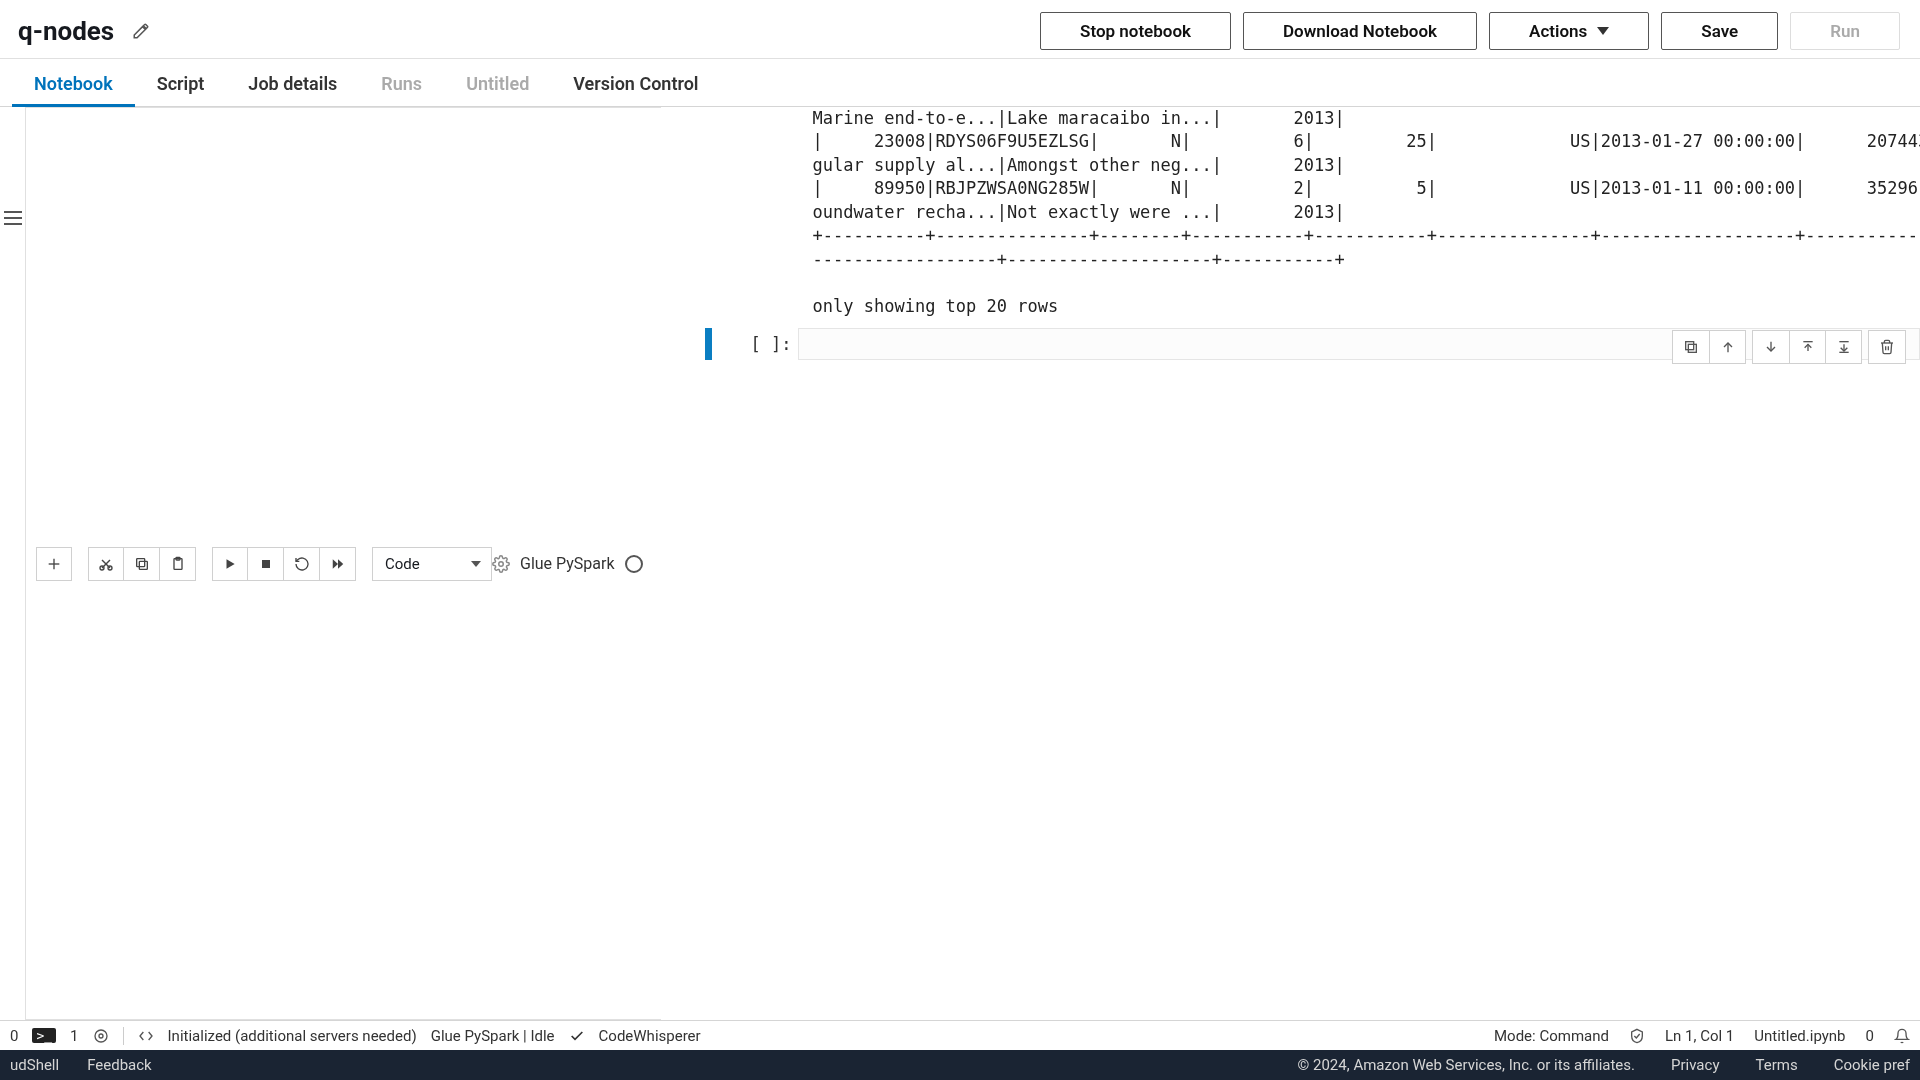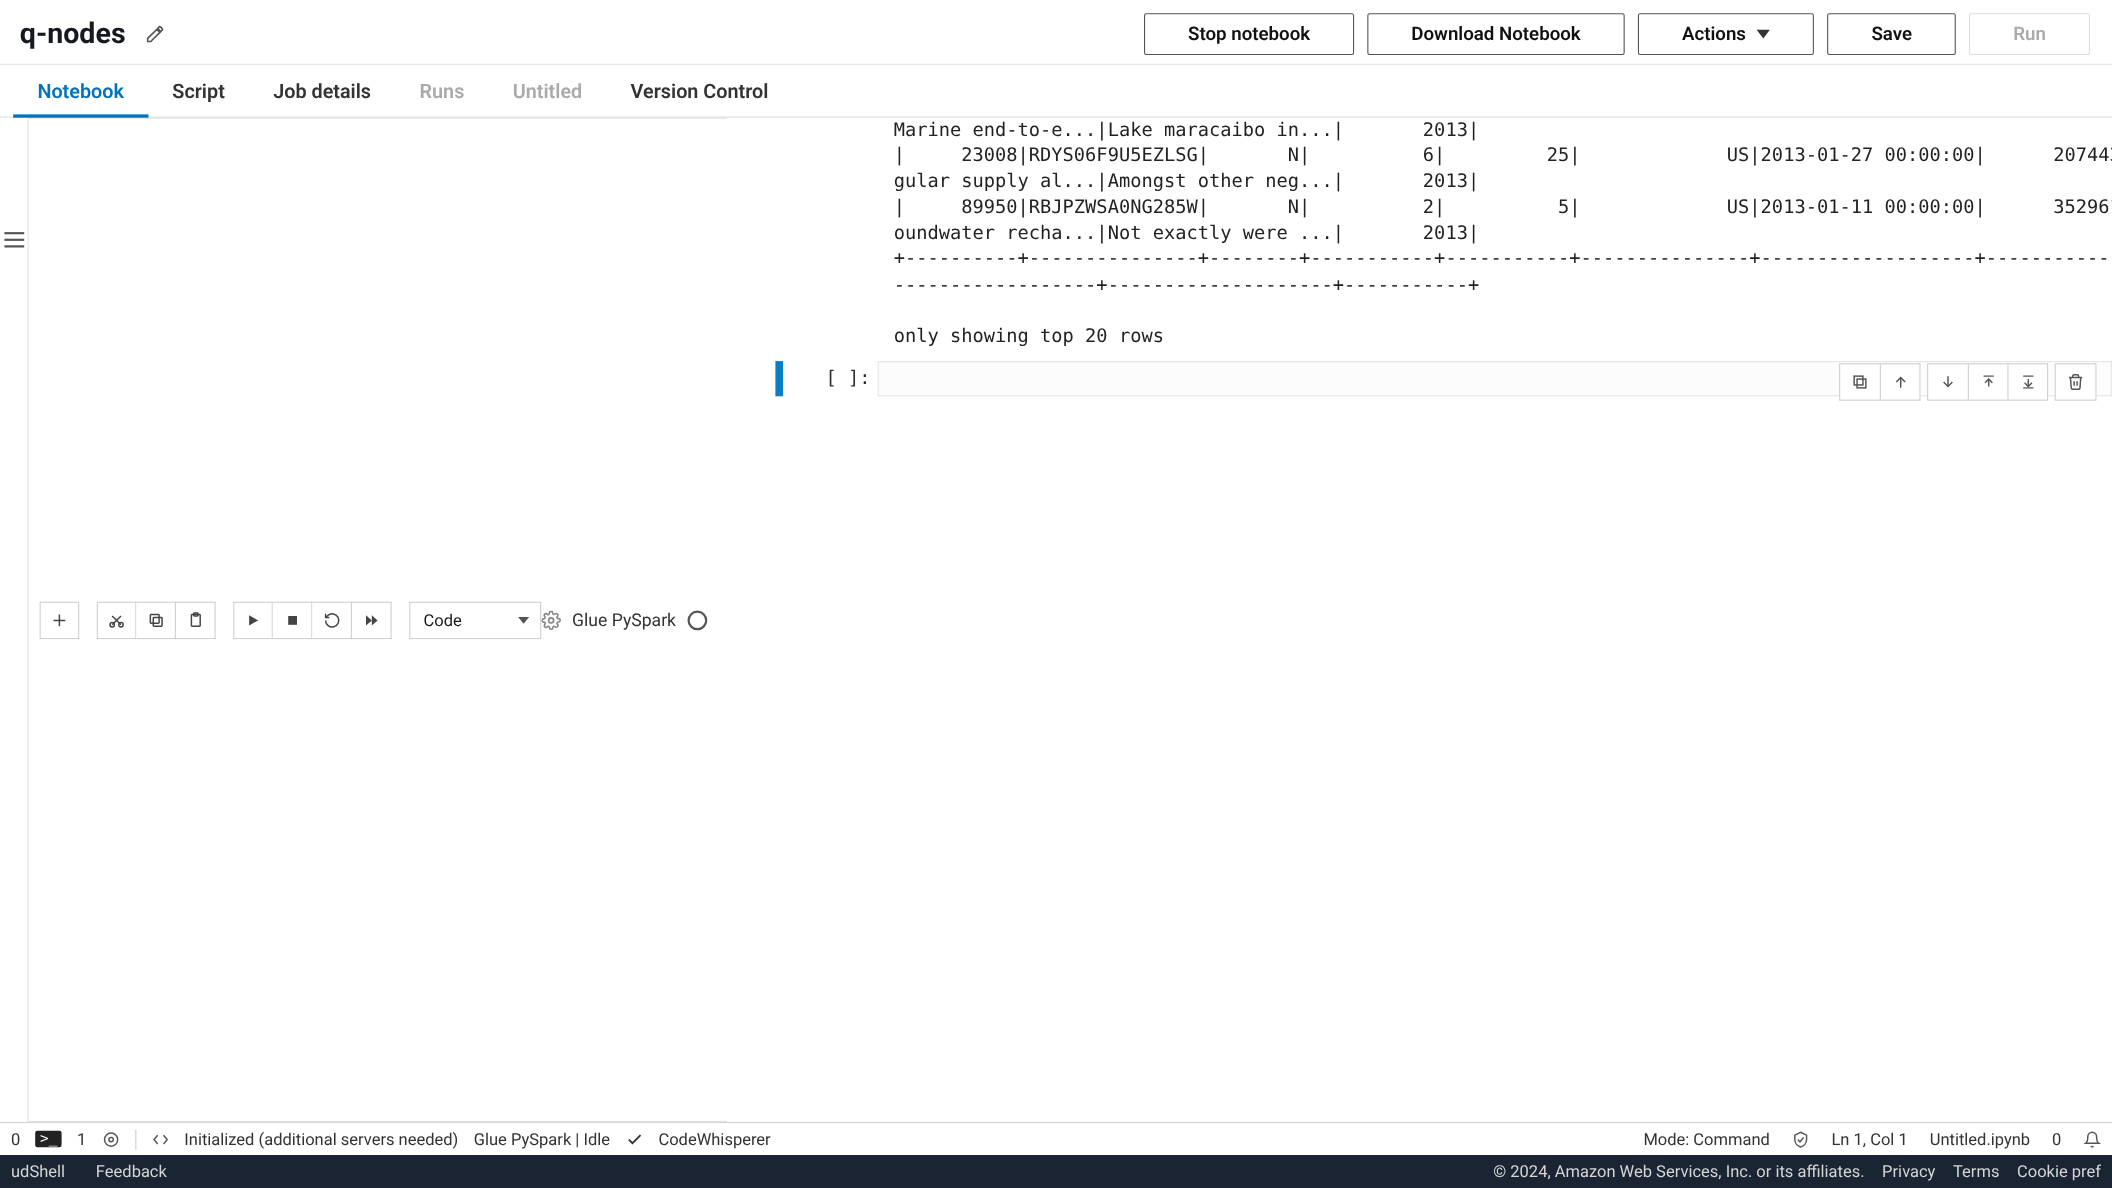--- a/index.html
+++ b/index.html
@@ -270,21 +270,21 @@
   .footer {
     background: #1a2433;
     color: #d5d5d5;
     height: 30px;
     display: flex;
     align-items: center;
     padding: 0 10px;
     font-size: 15px;
     gap: 28px;
   }
-  .footer .right { margin-left: auto; display: flex; gap: 16px; align-items: flex-start; }
+  .footer .right { margin-left: auto; display: flex; gap: 36px; align-items: flex-start; }
   .footer a { color: #d5d5d5; cursor: pointer; }
 
   svg { display: block; }
 </style>
 </head>
 <body>
 
 <div class="header">
   <span class="title">q-nodes</span>
   <span class="edit-icon">

